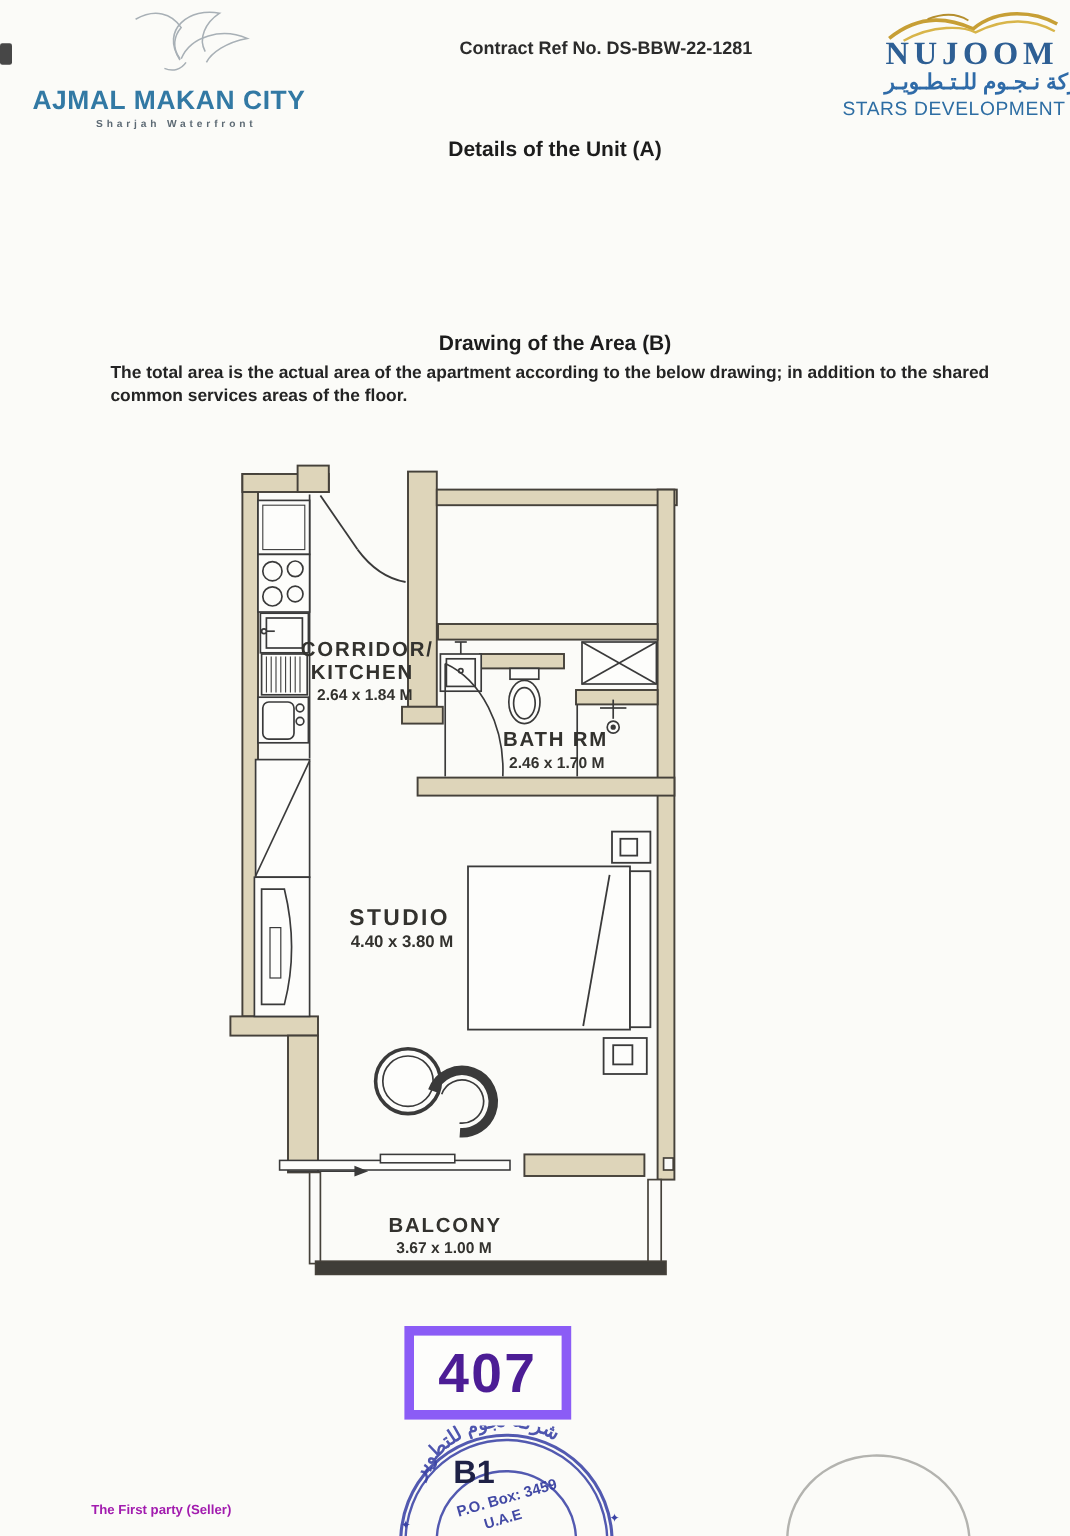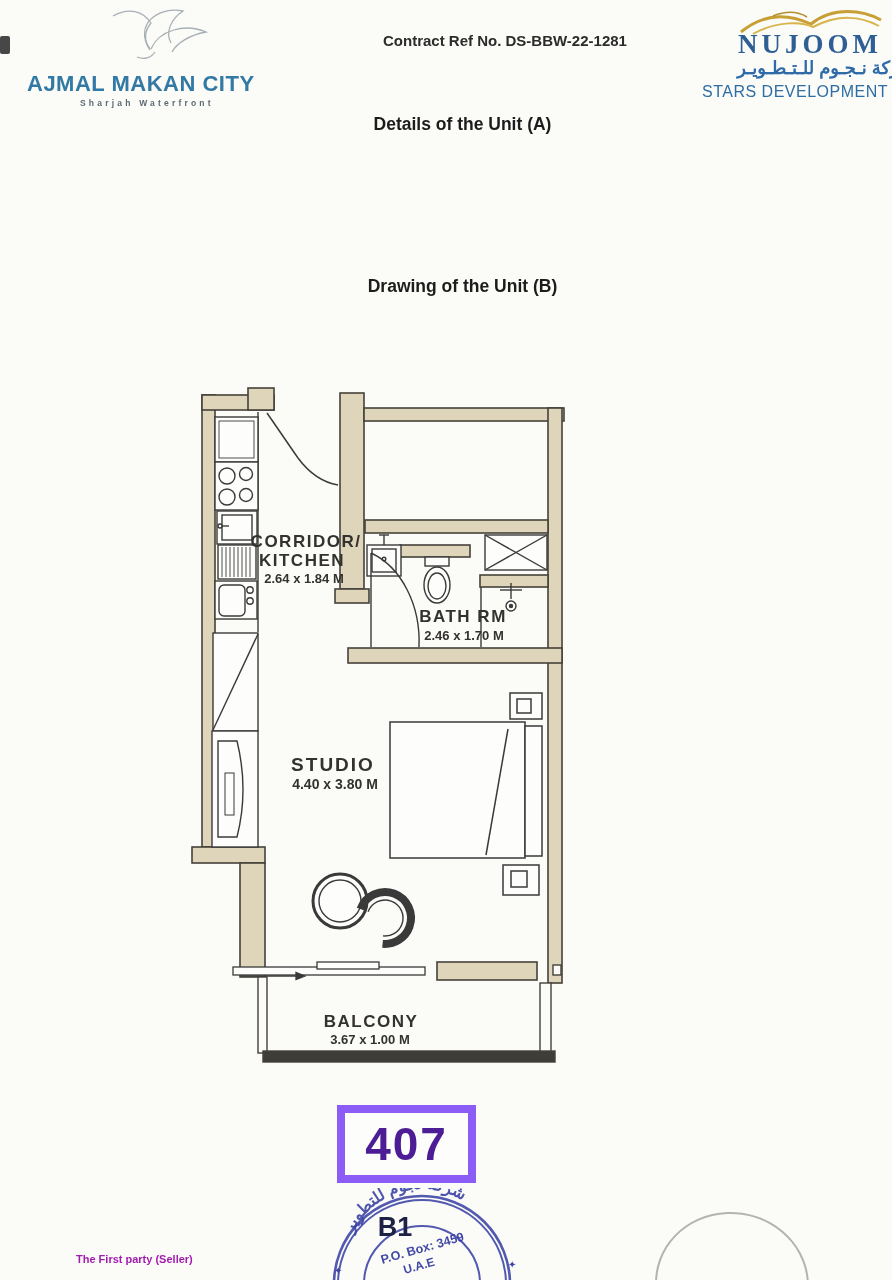--- a/index.html
+++ b/index.html
@@ -75,21 +75,22 @@
       <col style="width:126px">
         <col style="width:132px">
         <col style="width:120px">
       <col style="width:130px">
         <col style="width:163px">
     </colgroup>
     <tbody>
   </tbody>
     </table>
 
-  <div class="abs sec-title sec-b">Drawing of the Unit (B)</div>
+  <div class="abs sec-title sec-b">Drawing of the Area (B)</div>
+  <div class="abs desc">The total area is the actual area of the apartment according to the below drawing; in addition to the shared common services areas of the floor.</div>
 
   <svg class="abs plan-svg" width="400" height="700" viewBox="0 0 400 700">
     <g fill="#ded5ba" stroke="#45413a" stroke-width="1.6">
       <rect x="17" y="10" width="13" height="452"></rect>
       <rect x="17" y="10" width="72" height="15"></rect>
       <rect x="63" y="3" width="26" height="22"></rect>
       <rect x="155" y="8" width="24" height="196"></rect>
       <rect x="150" y="204" width="34" height="14"></rect>
       <rect x="179" y="23" width="200" height="13"></rect>
       <rect x="363" y="23" width="14" height="575"></rect>

